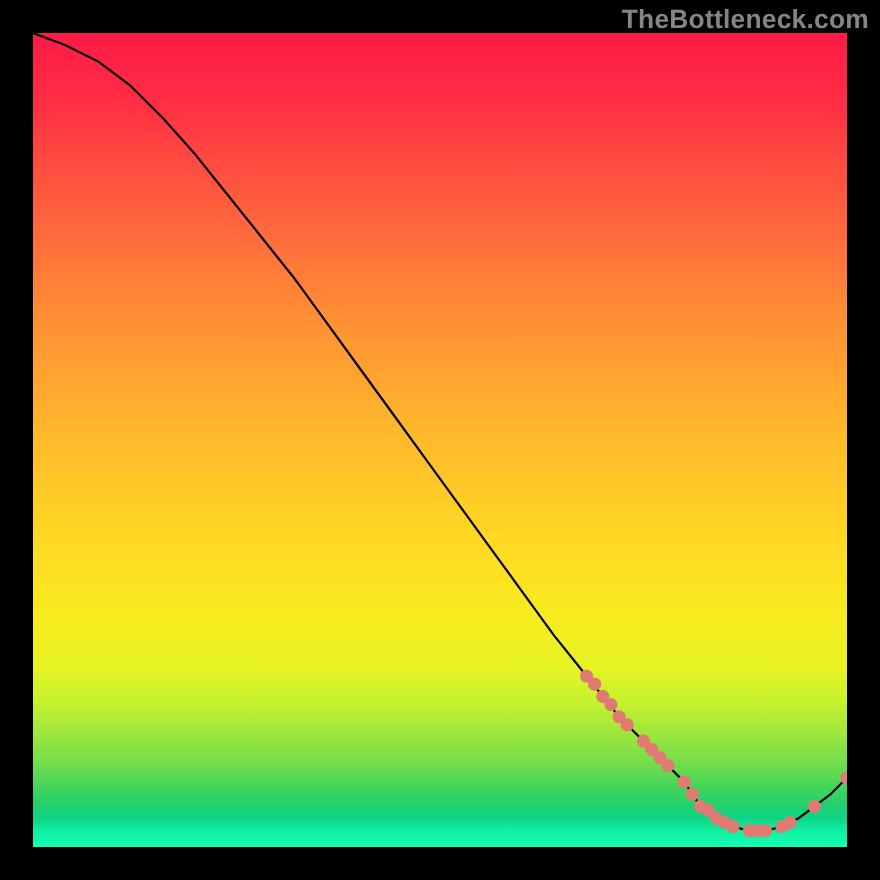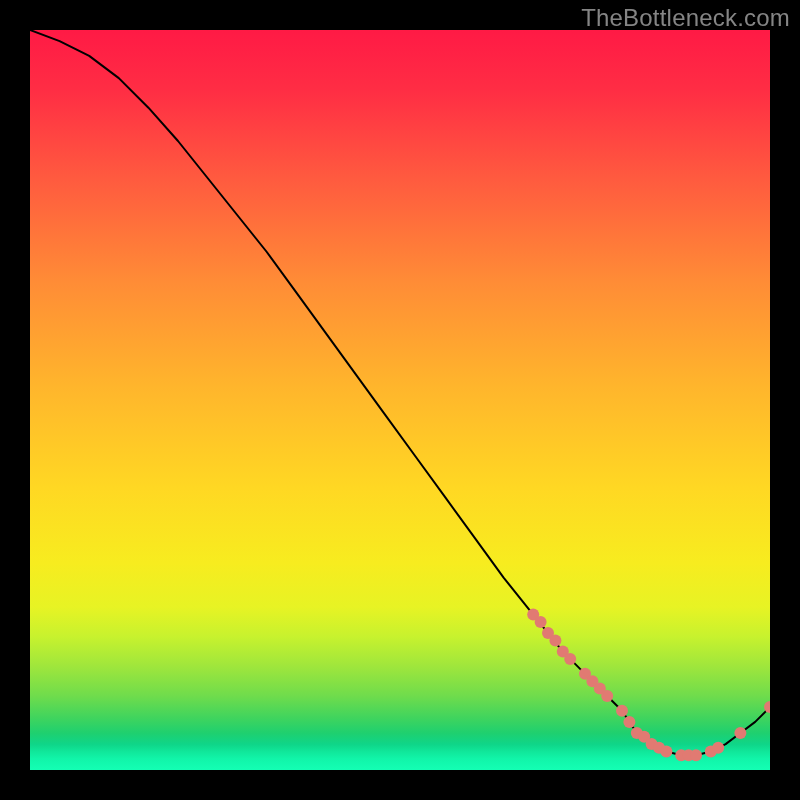--- a/index.html
+++ b/index.html
@@ -16,21 +16,21 @@
     width: 800px;
     height: 800px;
     background: #000;
   }
   .watermark {
     position: absolute;
     top: 4px;
     right: 10px;
     font-size: 24px;
     color: #858585;
-    font-weight: 400;
+    font-weight: 700;
     letter-spacing: 0.2px;
   }
   
   .plot {
     position: absolute;
     left: 30px;
     top: 30px;
     width: 740px;
     height: 740px;
     

